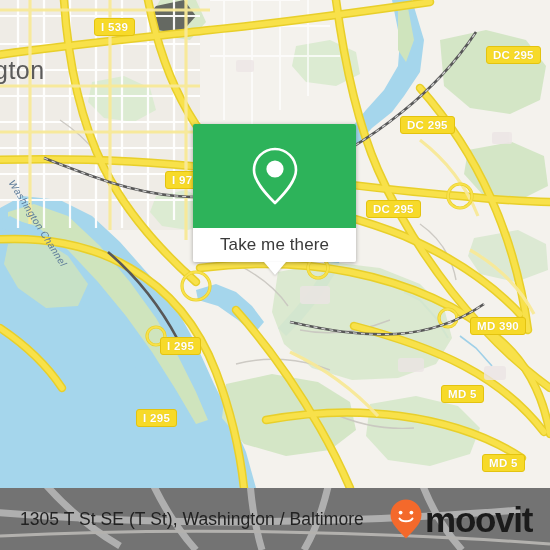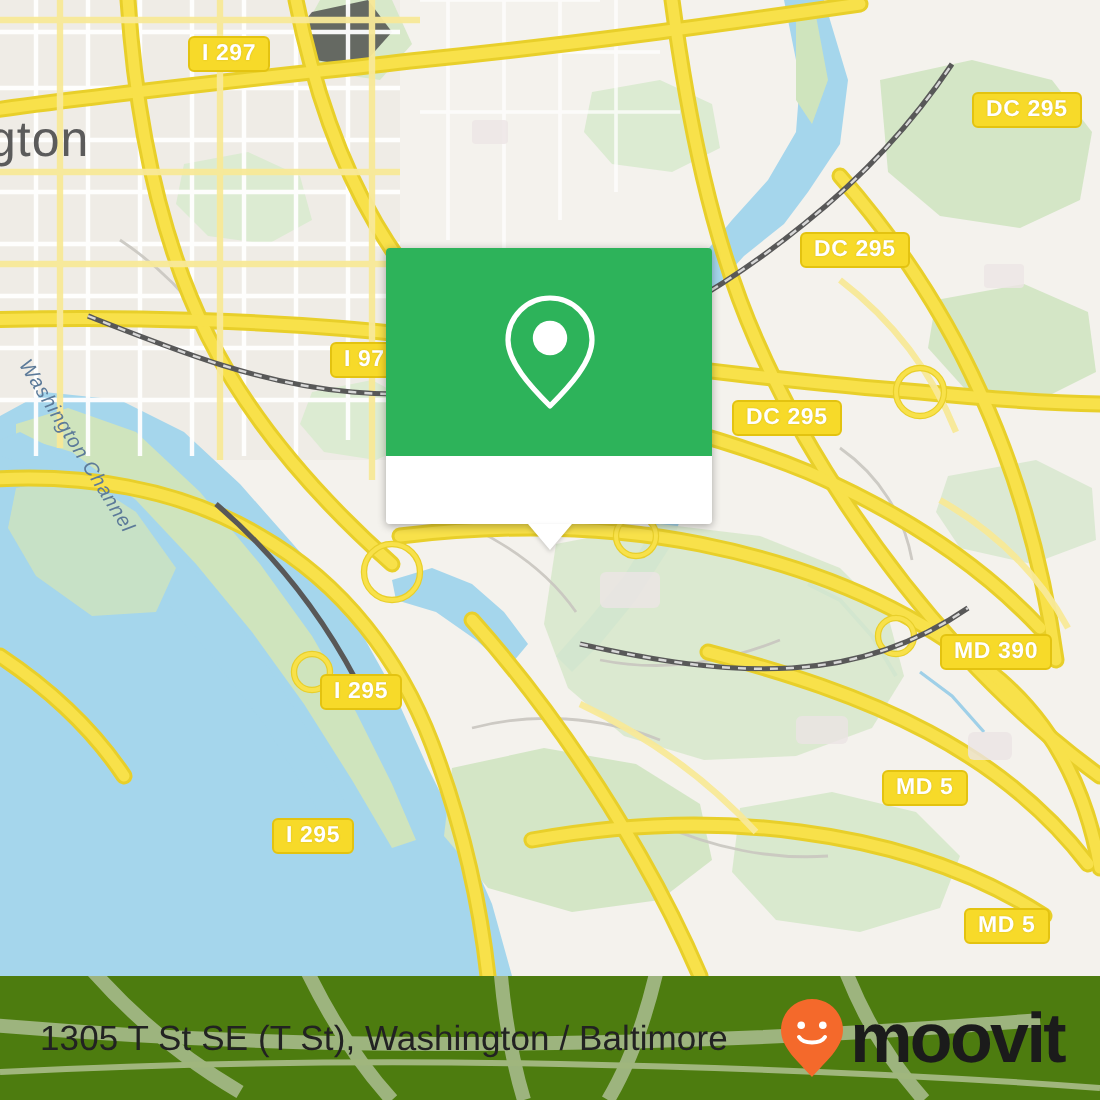--- a/index.html
+++ b/index.html
@@ -88,21 +88,21 @@
     width:0;height:0;
     border-left:11px solid transparent;
     border-right:11px solid transparent;
     border-top:13px solid #ffffff;
     filter:drop-shadow(0 1px 1px rgba(0,0,0,.18));
   }
 
   
   .footer{
     position:absolute;left:0;top:488px;width:550px;height:62px;
-    background:#4d7c0f;
+    background:#737373;
     display:flex;align-items:center;
     overflow:hidden;
   }
   .footer-watermark{position:absolute;left:0;top:0;opacity:.5;}
   .footer-text{
     position:relative;
     margin-left:20px;
     color:#222222;
     font-size:17.5px;
     letter-spacing:.05px;
@@ -293,39 +293,40 @@
           <rect x="236" y="60" width="18" height="12" rx="2"></rect>
           <rect x="492" y="132" width="20" height="12" rx="2"></rect>
         </g>
       </g>
     </svg>
 
     <div class="city-label" style="left:-6px;top:56px;">gton</div>
 
     <div class="water-label" style="left:16px;top:178px;transform:rotate(58deg);transform-origin:left top;">Washington Channel</div>
 
-    <div class="shield" style="left:94px;top:18px;">I 297</div>
+    <div class="shield" style="left:94px;top:18px;">I 539</div>
     <div class="shield" style="left:486px;top:46px;">DC 295</div>
     <div class="shield" style="left:400px;top:116px;">DC 295</div>
     <div class="shield" style="left:165px;top:171px;">I 97</div>
     <div class="shield" style="left:366px;top:200px;">DC 295</div>
     <div class="shield" style="left:470px;top:317px;">MD 390</div>
     <div class="shield" style="left:160px;top:337px;">I 295</div>
     <div class="shield" style="left:441px;top:385px;">MD 5</div>
     <div class="shield" style="left:136px;top:409px;">I 295</div>
     <div class="shield" style="left:482px;top:454px;">MD 5</div>
 
     <div class="card">
       <div class="card-green">
         <svg class="pin-icon" width="52" height="62" viewBox="0 0 52 62">
           <path d="M26 4 C14.4 4 5 13.4 5 25 C5 36 16 48 26 58 C36 48 47 36 47 25 C47 13.4 37.6 4 26 4 Z" fill="none" stroke="#ffffff" stroke-width="2.6" stroke-linejoin="round"></path>
           <circle cx="26" cy="24" r="8.6" fill="#ffffff"></circle>
         </svg>
       </div>
       <div class="card-btn">
+        <span>Take me there</span>
         <span class="card-tail"></span>
       </div>
     </div>
 
   </div>
 
   <div class="footer">
     <svg class="footer-watermark" width="550" height="62" viewBox="0 0 550 62">
       <g stroke="#ececec" stroke-width="7" fill="none">
         <path d="M40,-10 C60,14 86,38 120,58"></path>

